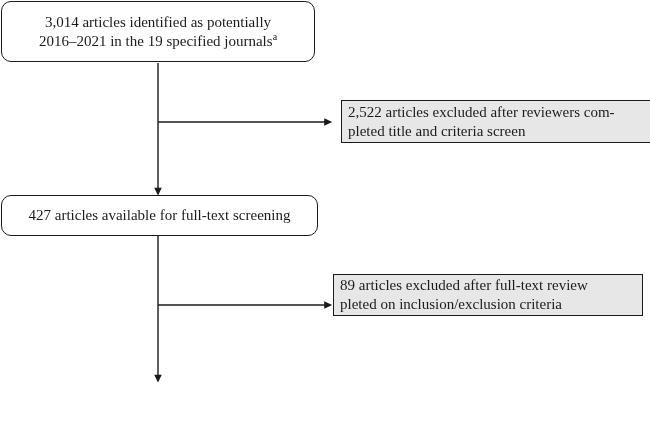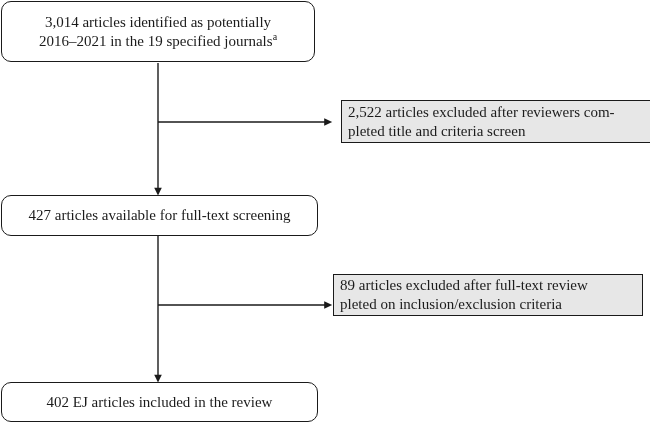--- a/index.html
+++ b/index.html
@@ -93,17 +93,14 @@
 
   <div class="node process node-fulltext">
     <span class="tline">427 articles available for full-text screening</span>
   </div>
 
   <div class="node excluded node-excluded-fulltext">
     <span class="tline">89 articles excluded after full-text review</span>
     <span class="tline">pleted on inclusion/exclusion criteria</span>
   </div>
 
-  <div class="node process node-included">
-    <span class="tline">402 EJ articles included in the review</span>
-  </div>
 
 </div>
 
 </body></html>

